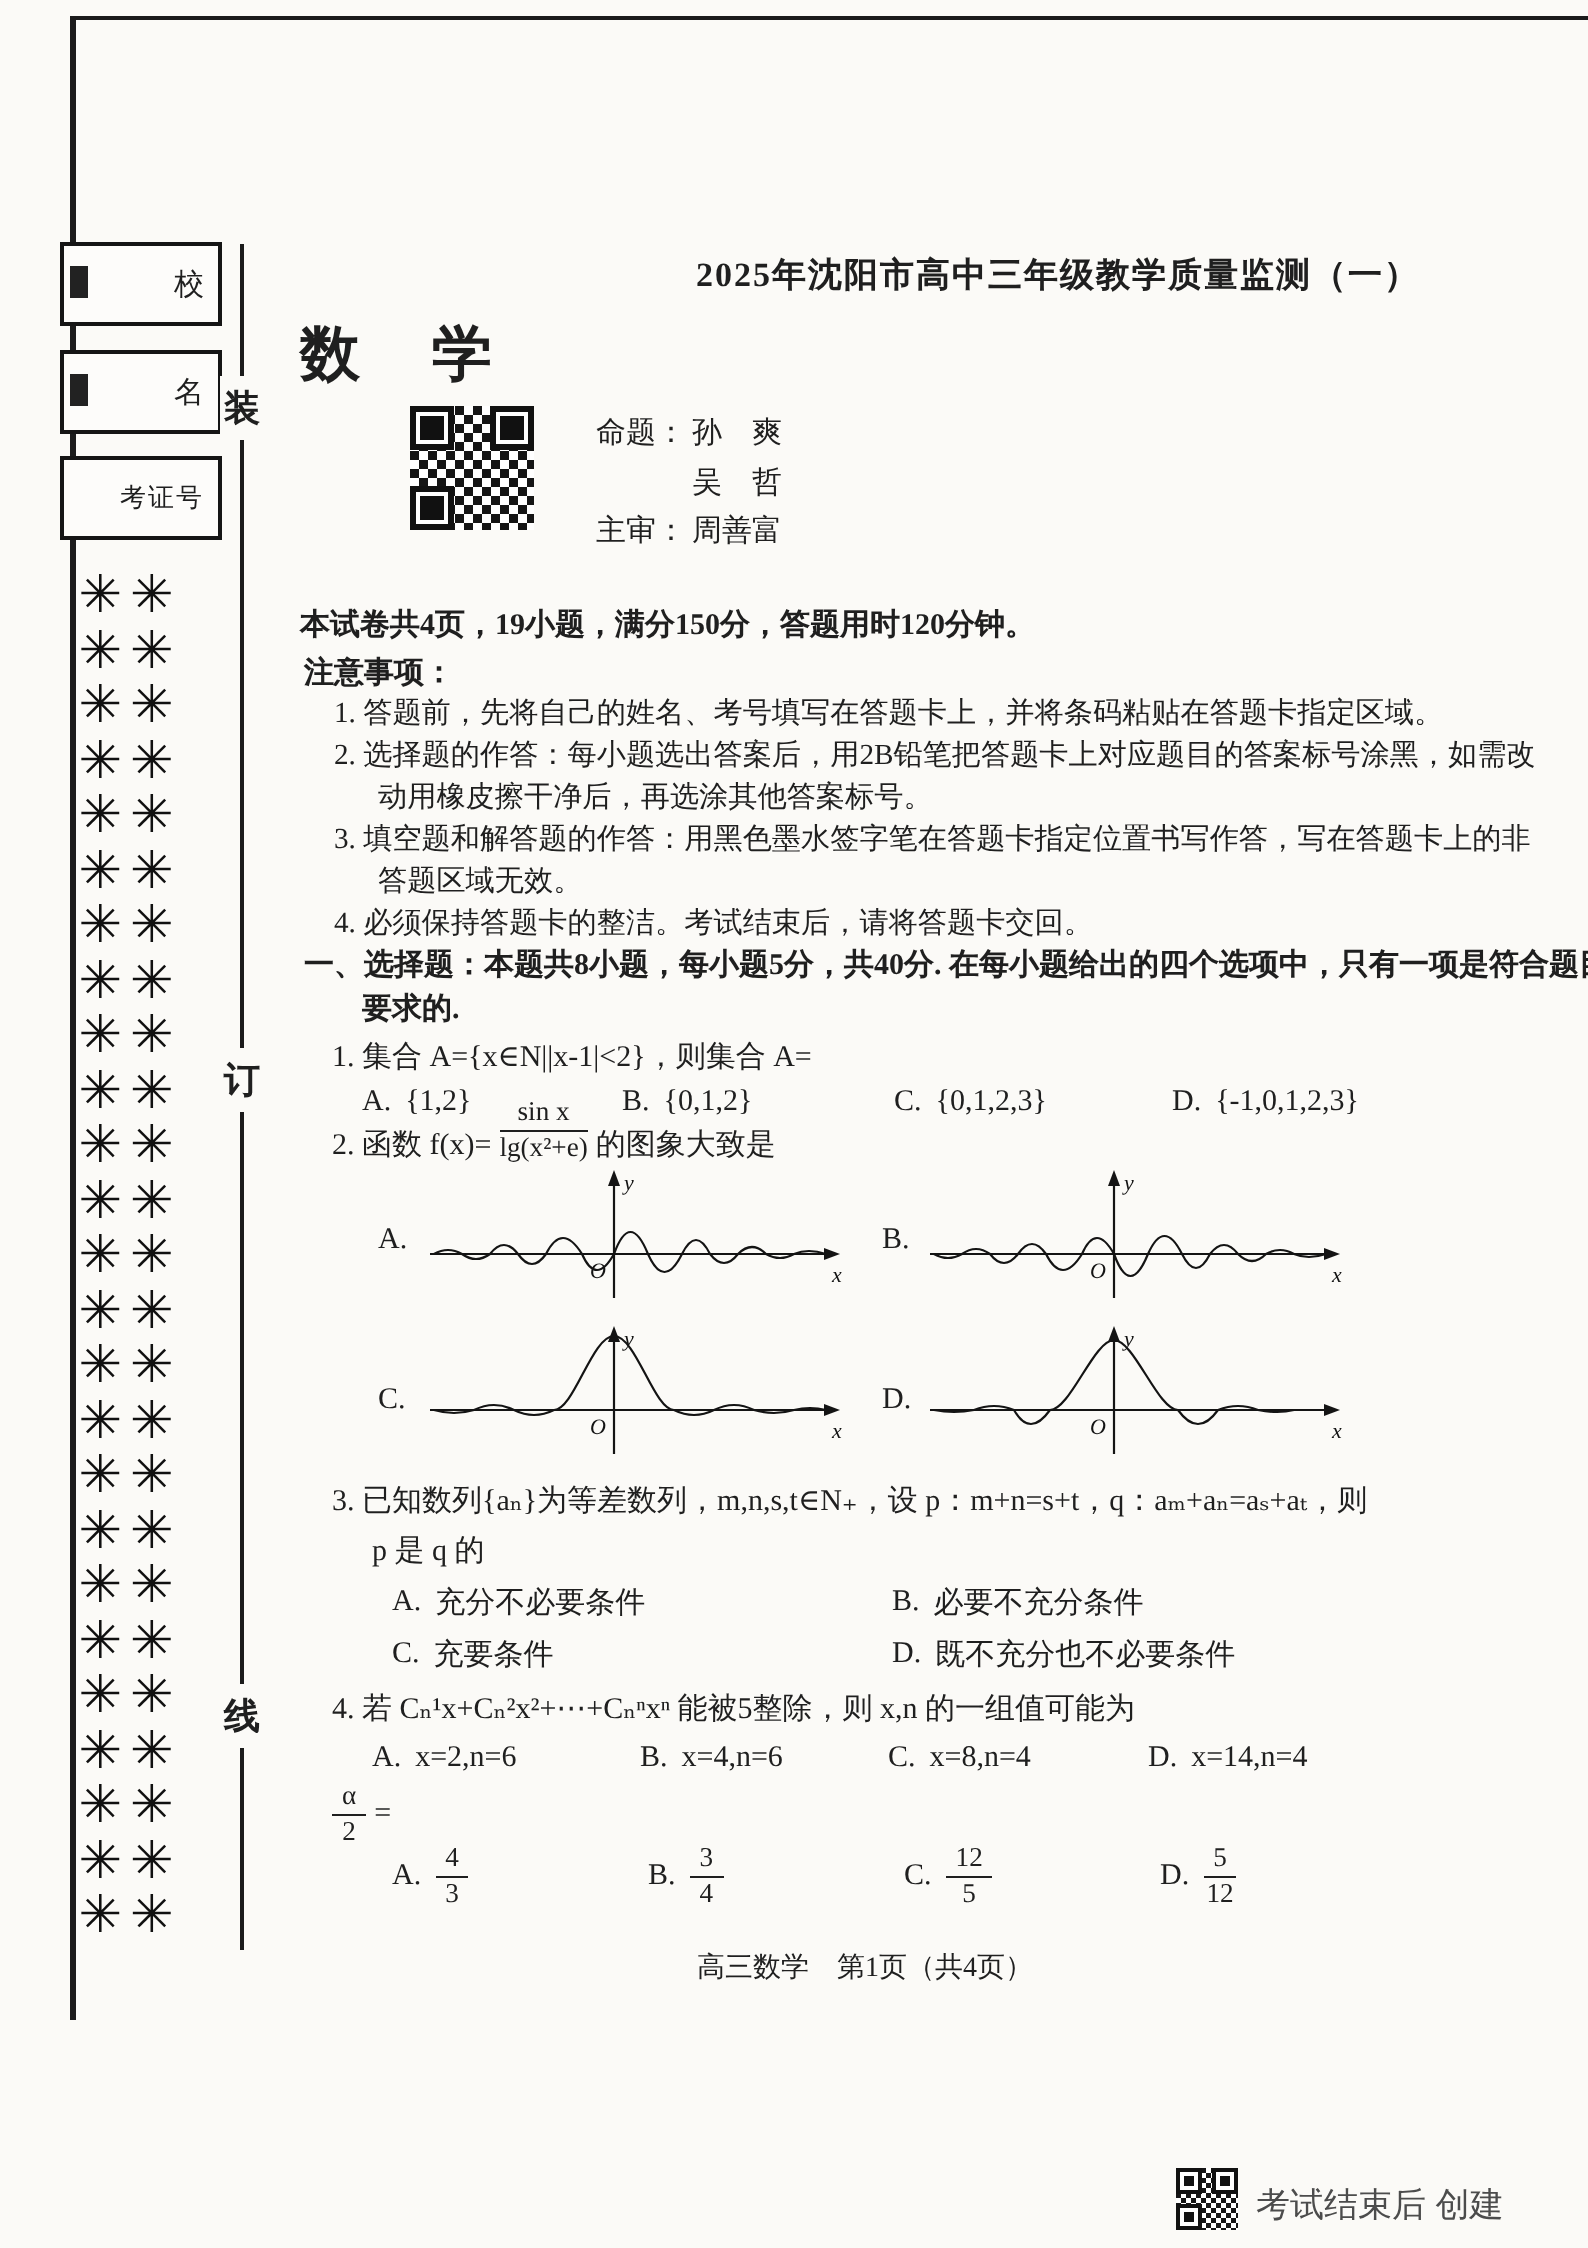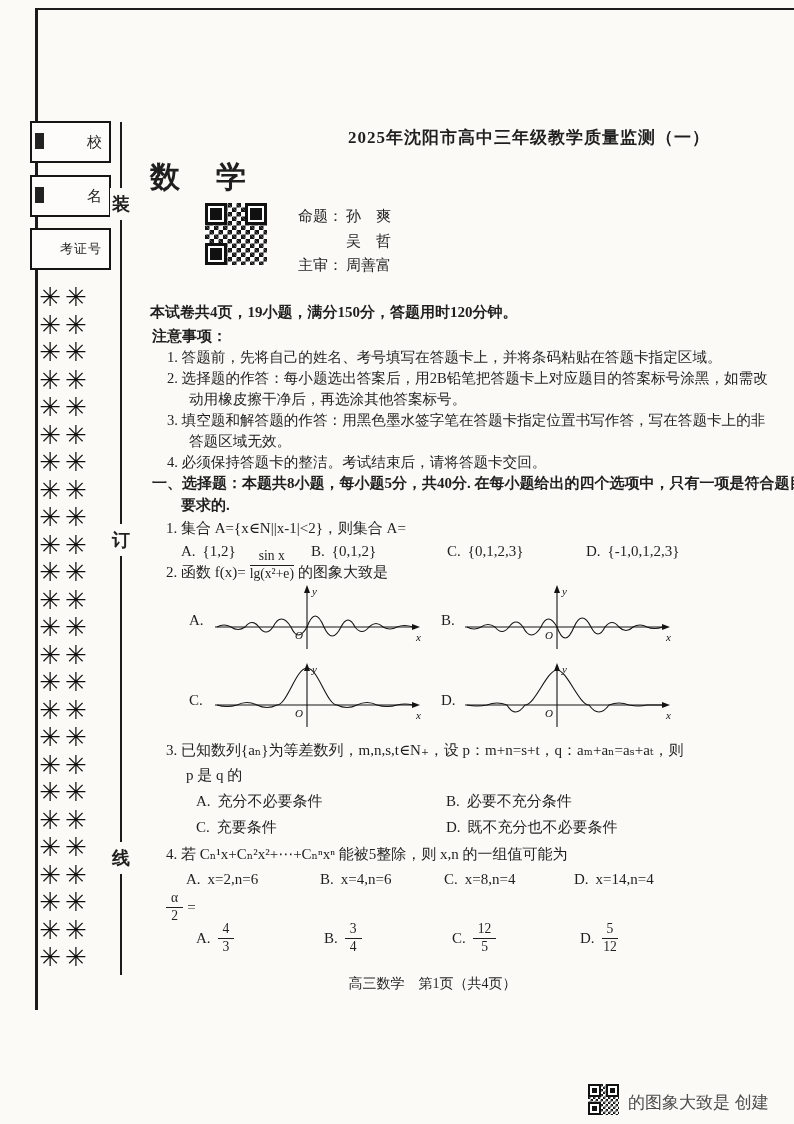--- a/index.html
+++ b/index.html
@@ -279,13 +279,13 @@
     </span>
 </div>
 
 <div class="footer">高三数学　第1页（共4页）</div>
 
 <div class="qr qr-small">
   <div class="qf tl"></div>
   <div class="qf tr"></div>
   <div class="qf bl"></div>
 </div>
-<div class="wm-text">的图象大致是 创建</div>
+<div class="wm-text">考试结束后 创建</div>
 
 </body></html>

